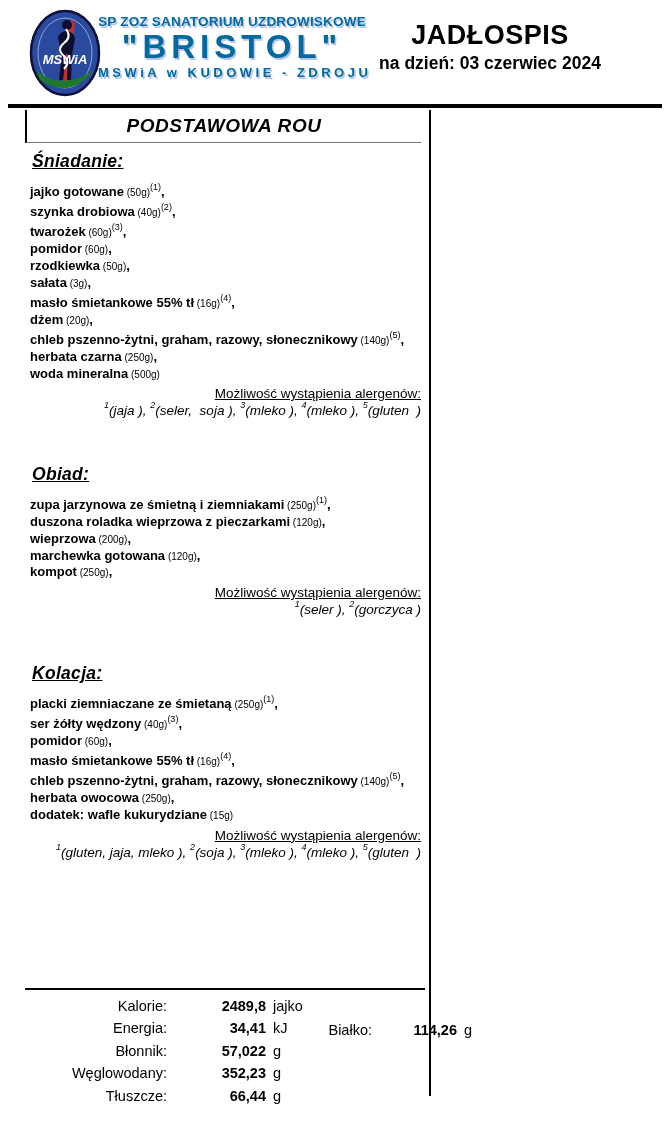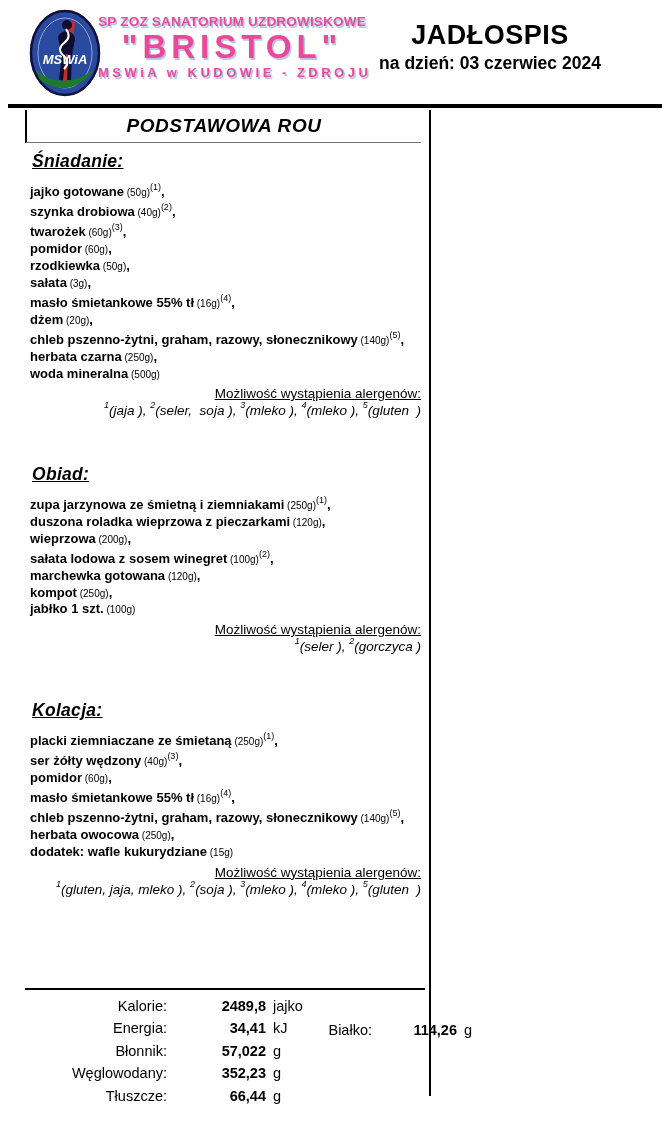--- a/index.html
+++ b/index.html
@@ -3,21 +3,21 @@
 <meta charset="utf-8">
 <style>
   * { margin:0; padding:0; box-sizing:border-box; }
   body { background:#fff; }
   .page { position:relative; width:670px; height:1122px; background:#fff;
           font-family:"Liberation Sans", sans-serif; color:#000; overflow:hidden; }
 
   
   .logo { position:absolute; left:28px; top:8px; width:74px; height:90px; }
   .org-block { position:absolute; left:98px; top:14px; width:268px; text-align:center;
-               color:#ec4899; text-shadow:1.5px 1.5px 0 #b9c4e6; }
+               color:#0369a1; text-shadow:1.5px 1.5px 0 #b9c4e6; }
   .org-line1 { font-size:13.5px; font-weight:700; letter-spacing:0.2px; white-space:nowrap; }
   .org-name  { font-size:33px; font-weight:700; letter-spacing:5px; line-height:36px; white-space:nowrap; }
   .org-line2 { font-size:13px; font-weight:700; letter-spacing:3.5px; white-space:nowrap; }
   .header-right { position:absolute; left:360px; top:20px; width:260px; text-align:center; }
   .doc-title { font-size:27px; font-weight:700; letter-spacing:0.5px; }
   .doc-date  { font-size:17.5px; font-weight:700; margin-top:2px; white-space:nowrap; }
   .header-rule { position:absolute; left:8px; top:104px; width:654px; height:4px; background:#000; }
 
   
   .v-divider { position:absolute; left:429px; top:110px; width:2px; height:986px; background:#000; }
@@ -105,24 +105,22 @@
           </div>
           <div class="allergen-heading">Możliwość wystąpienia alergenów:</div>
           <div class="allergen-line"><sup class="allergen-sup">1</sup><span class="allergen-text">(jaja ), </span><sup class="allergen-sup">2</sup><span class="allergen-text">(seler,  soja ), </span><sup class="allergen-sup">3</sup><span class="allergen-text">(mleko ), </span><sup class="allergen-sup">4</sup><span class="allergen-text">(mleko ), </span><sup class="allergen-sup">5</sup><span class="allergen-text">(gluten  )</span></div>
         </div>
         <div class="menu-section">
           <div><span class="section-heading">Obiad:</span></div>
           <div class="item-list">
             <div class="menu-item"><span class="item-name">zupa jarzynowa ze śmietną i ziemniakami</span><span class="item-portion">&nbsp;(250g)</span><sup class="item-sup">(1)</sup><span class="item-tail">,</span></div>
             <div class="menu-item"><span class="item-name">duszona roladka wieprzowa z pieczarkami</span><span class="item-portion">&nbsp;(120g)</span><span class="item-tail">,</span></div>
             <div class="menu-item"><span class="item-name">wieprzowa</span><span class="item-portion">&nbsp;(200g)</span><span class="item-tail">,</span></div>
-            <div class="menu-item"><span class="item-name">sałata lodowa z sosem winegret</span><span class="item-portion">&nbsp;(100g)</span><sup class="item-sup">(2)</sup><span class="item-tail">,</span></div>
             <div class="menu-item"><span class="item-name">marchewka gotowana</span><span class="item-portion">&nbsp;(120g)</span><span class="item-tail">,</span></div>
             <div class="menu-item"><span class="item-name">kompot</span><span class="item-portion">&nbsp;(250g)</span><span class="item-tail">,</span></div>
-            <div class="menu-item"><span class="item-name">jabłko 1 szt.</span><span class="item-portion">&nbsp;(100g)</span></div>
           </div>
           <div class="allergen-heading">Możliwość wystąpienia alergenów:</div>
           <div class="allergen-line"><sup class="allergen-sup">1</sup><span class="allergen-text">(seler ), </span><sup class="allergen-sup">2</sup><span class="allergen-text">(gorczyca )</span></div>
         </div>
         <div class="menu-section">
           <div><span class="section-heading">Kolacja:</span></div>
           <div class="item-list">
             <div class="menu-item"><span class="item-name">placki ziemniaczane ze śmietaną</span><span class="item-portion">&nbsp;(250g)</span><sup class="item-sup">(1)</sup><span class="item-tail">,</span></div>
             <div class="menu-item"><span class="item-name">ser żółty wędzony</span><span class="item-portion">&nbsp;(40g)</span><sup class="item-sup">(3)</sup><span class="item-tail">,</span></div>
             <div class="menu-item"><span class="item-name">pomidor</span><span class="item-portion">&nbsp;(60g)</span><span class="item-tail">,</span></div>

